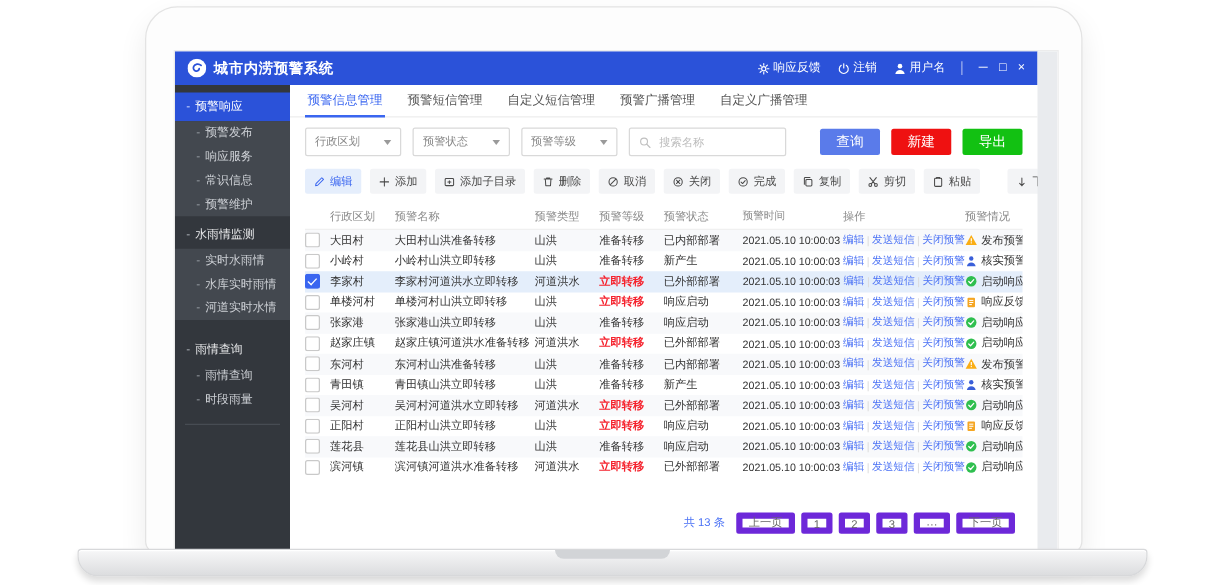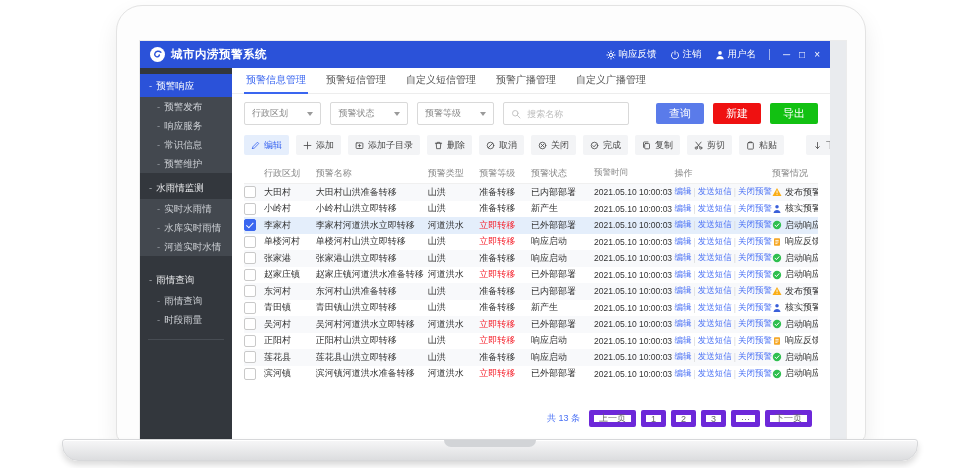--- a/index.html
+++ b/index.html
@@ -72,32 +72,32 @@
     font-size:9px;color:#4a4a4a;cursor:pointer;white-space:nowrap;}
   .chip .ic svg{width:9px;height:9px;display:block;}
   .chip.active{background:#e5eefc;color:#3a66f0;}
   .tb-sep{width:1px;height:14px;background:#e4e4e4;margin:0 4px;}
 
   
   .table{padding:2px 12px 0;font-size:9px;flex-shrink:0;}
   .thead{display:flex;height:20px;align-items:center;color:#8a8a8a;border-bottom:1px solid #f0f0f0;}
   .tbody .trow{display:flex;height:16.5px;align-items:center;color:#333;}
   .tbody .trow:nth-child(odd){background:#f8f9fb;}
-  .tbody .trow.selected{background:#e4eefb;}
+  .tbody .trow.selected{background:#e4eefb;justify-content:flex-end;}
   .cell{overflow:hidden;white-space:nowrap;flex-shrink:0;}
   .c-check{width:3.5%;display:flex;align-items:center;}
   .c-region{width:9%;}
   .c-name{width:19.5%;}
   .c-type{width:9%;}
   .c-level{width:9%;}
   .c-status{width:11%;}
   .c-time{width:14%;font-size:8.5px;}
   .c-ops{width:17%;}
   .c-sit{width:8%;}
-  .level-red{color:#f5222d;}
+  .level-red{color:#f5222d;font-weight:bold;}
   .checkbox{width:10px;height:10px;border:1px solid #c9c9c9;border-radius:2px;background:#fff;display:inline-block;
     position:relative;cursor:pointer;}
   .checkbox.checked{background:#3a66f0;border-color:#3a66f0;}
   .checkbox.checked::after{content:"";position:absolute;left:2.5px;top:0.5px;width:3px;height:5.5px;
     border:solid #fff;border-width:0 1.5px 1.5px 0;transform:rotate(43deg);}
   .ops{display:flex;align-items:center;font-size:8.5px;}
   .op-link{color:#4a71f5;cursor:pointer;}
   .op-sep{color:#dadada;margin:0 2px;}
   .sit{display:flex;align-items:center;gap:3px;}
   .sit .ic svg{width:10px;height:10px;display:block;}

